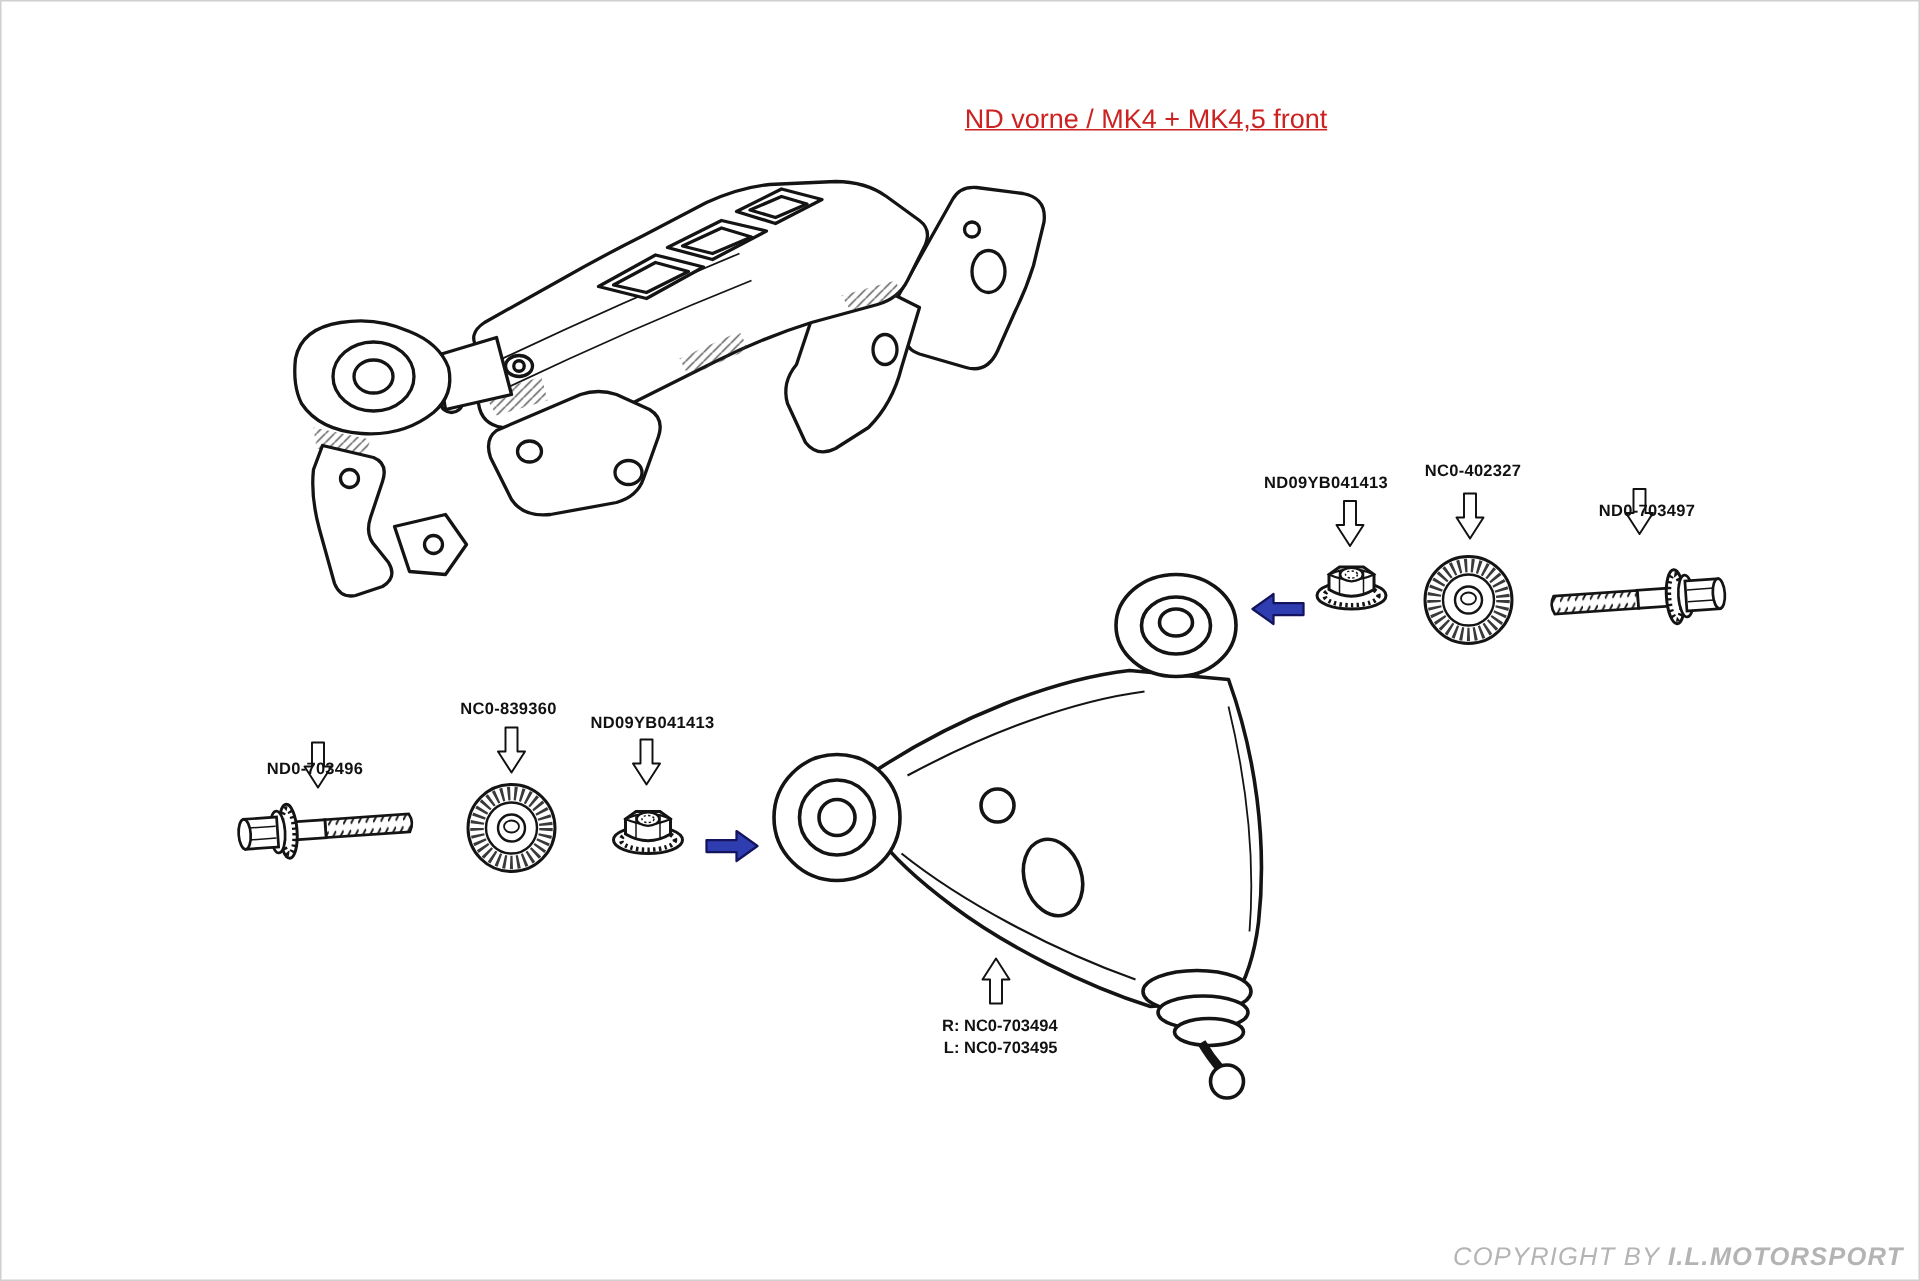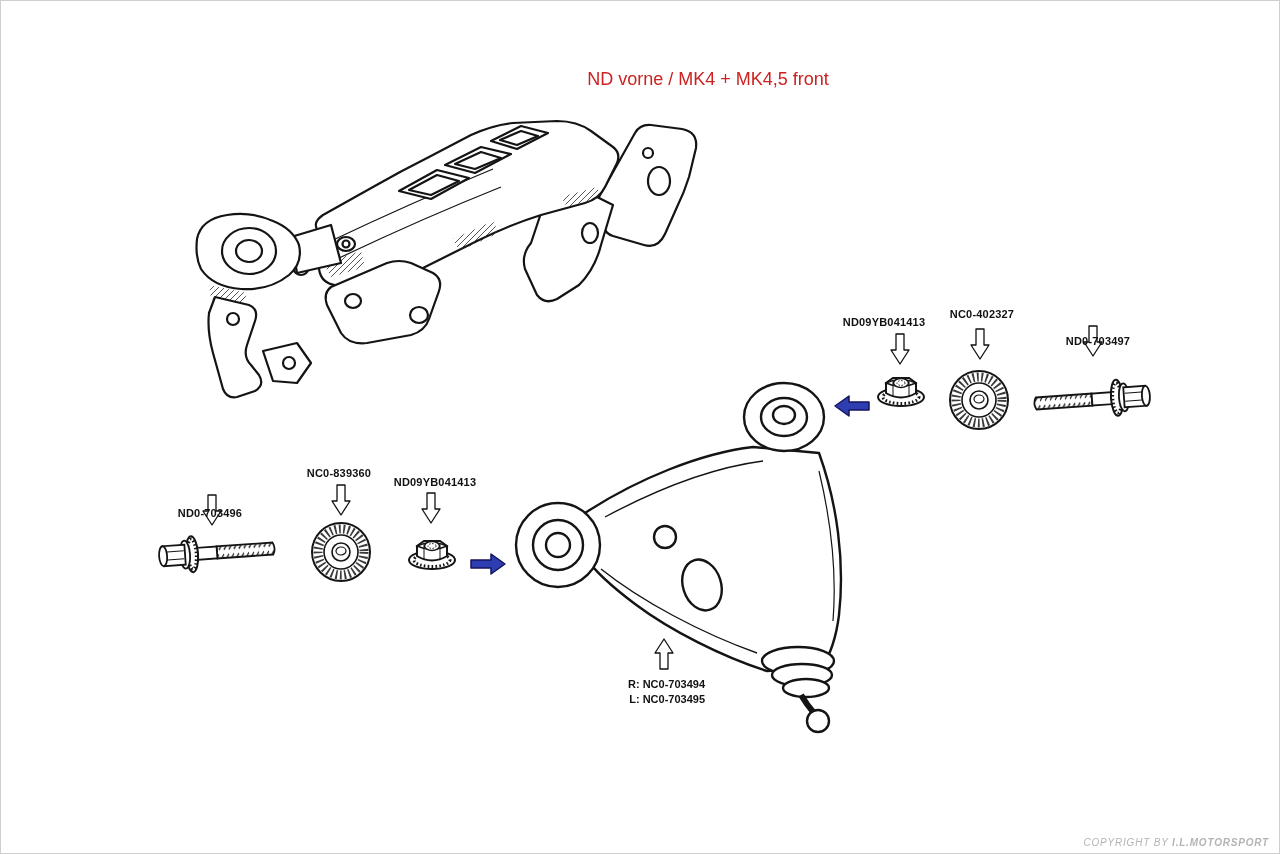--- a/index.html
+++ b/index.html
@@ -3,34 +3,34 @@
 <meta charset="utf-8">
 <style>
   html,body{margin:0;padding:0;background:#fff;}
   .page{
     position:relative;width:1278px;height:852px;background:#ffffff;
     border:1px solid #cfcfcf;overflow:hidden;
     font-family:"Liberation Sans", sans-serif;
   }
   .art{position:absolute;left:0;top:0;}
   .title{
-    position:absolute;left:707px;top:68px;transform:translateX(-50%);
-    font-size:18px;color:#cc2222;white-space:nowrap;
+    position:absolute;left:763px;top:68px;transform:translateX(-50%);
+    font-size:18px;color:#cc2222;text-decoration:underline;white-space:nowrap;
   }
   .plabel{
     position:absolute;transform:translateX(-50%);
     font-weight:bold;font-size:11px;color:#111;white-space:nowrap;letter-spacing:.2px;
   }
   .arm-label{
     position:absolute;left:627px;top:676px;
     font-weight:bold;font-size:11px;color:#111;line-height:15px;white-space:nowrap;text-align:right;
   }
   .copyright{
     position:absolute;right:10px;bottom:5px;color:#b4b4b4;
-    font-size:10px;font-style:italic;letter-spacing:.8px;white-space:nowrap;margin-left:11px;
+    font-size:17px;font-style:italic;letter-spacing:.8px;white-space:nowrap;margin-left:11px;
   }
   .copyright .brand{font-weight:bold;}
 </style>
 </head>
 <body>
 
 <div class="page">
 
   <svg class="art" width="1278" height="852" viewBox="0 0 1278 852">
     <defs>

